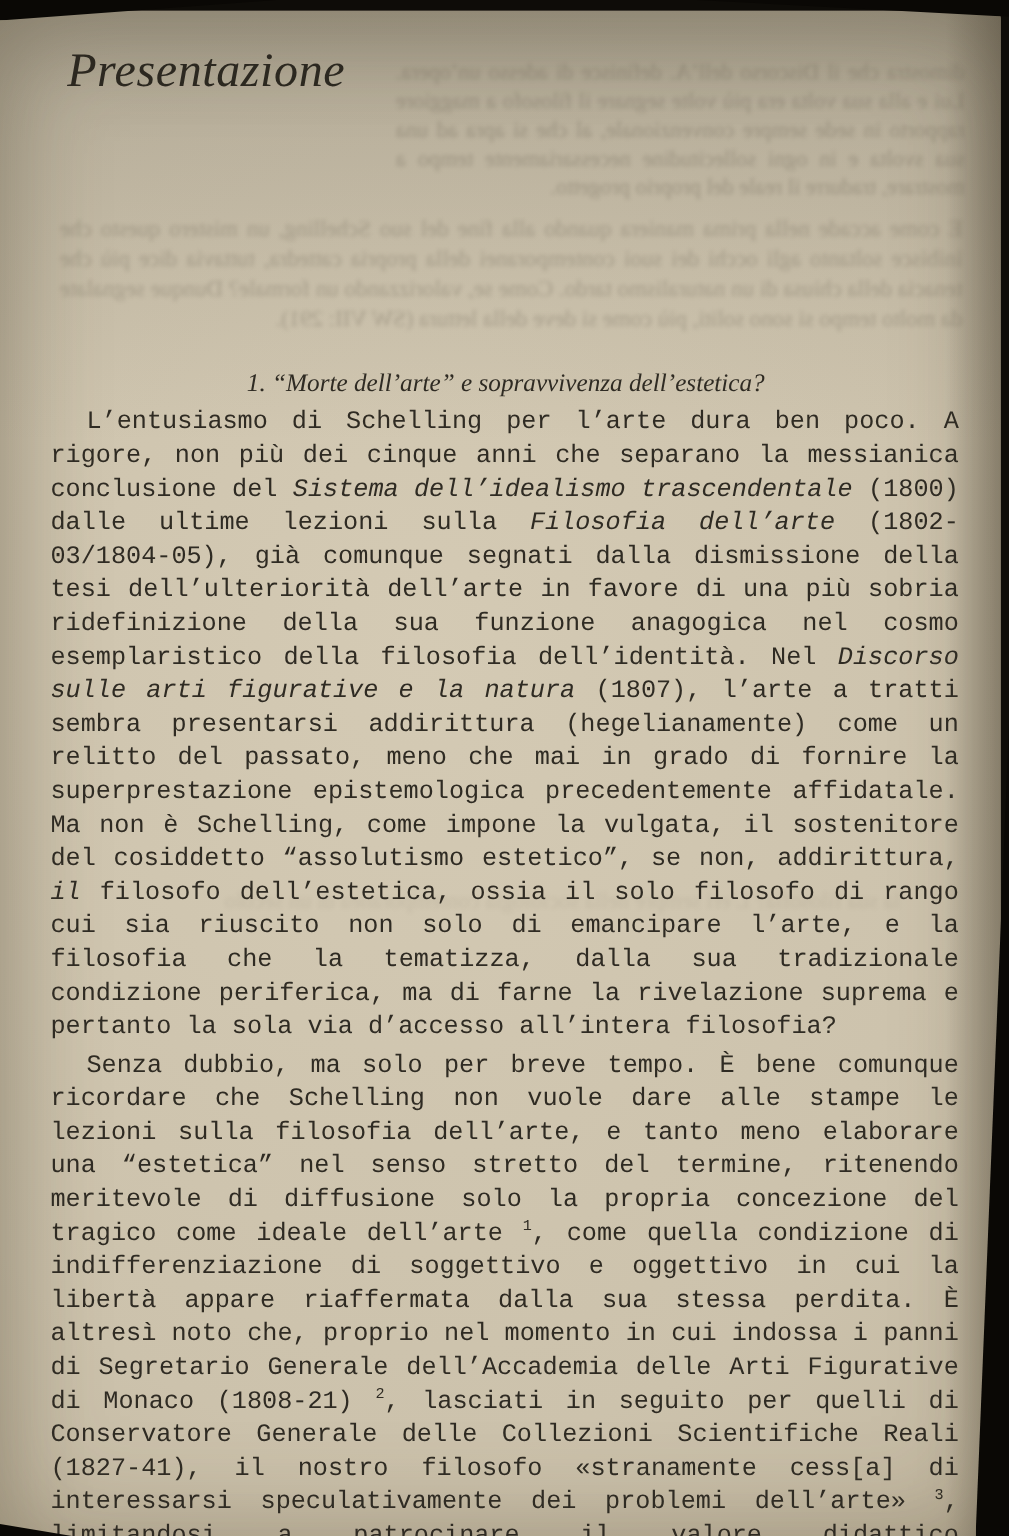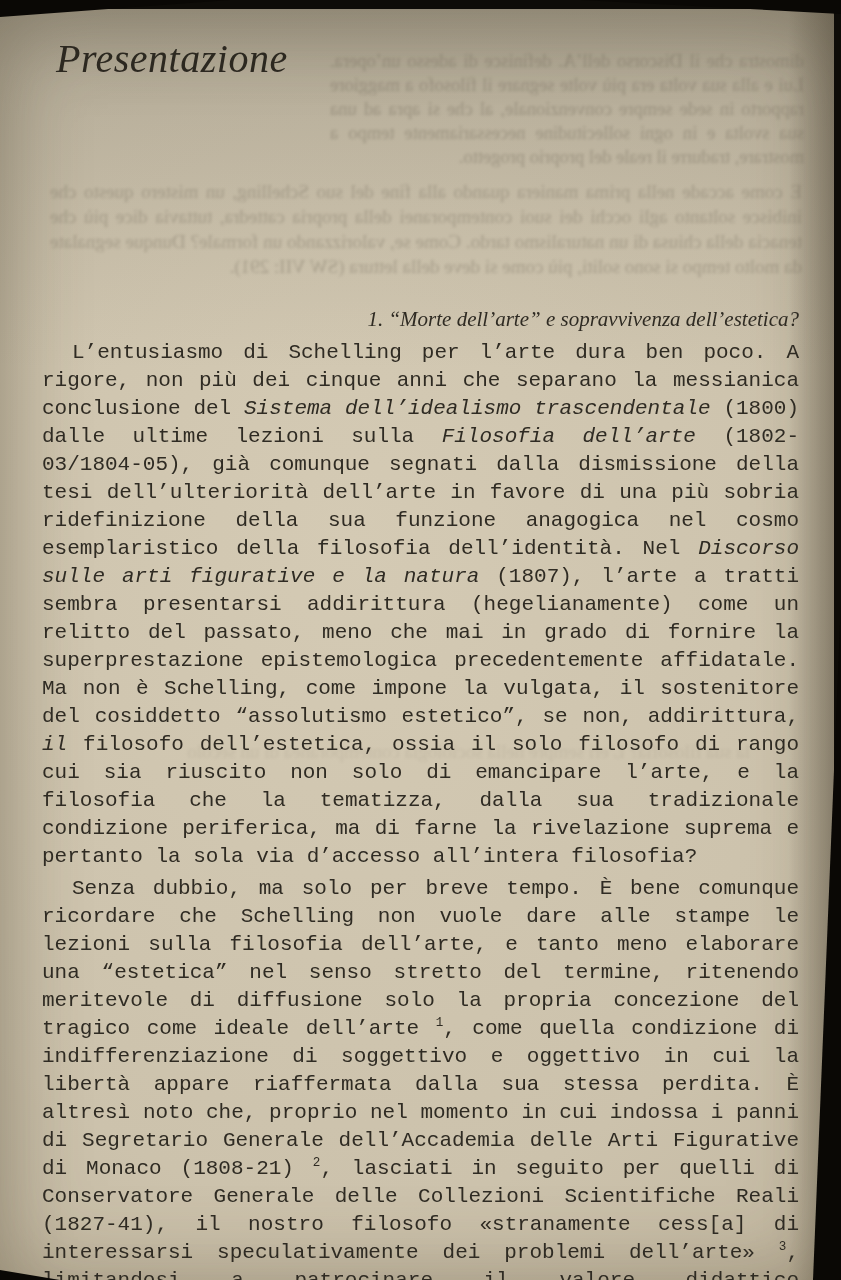--- a/index.html
+++ b/index.html
@@ -39,21 +39,21 @@
   }
   .bleed-top{left:330px;top:40px;width:474px;font-size:18.5px;line-height:24px;opacity:.42;}
   .bleed-upper{left:50px;top:170px;width:752px;font-size:19px;line-height:25px;opacity:.38;}
   .bleed-mid{left:60px;top:730px;width:690px;font-size:19px;line-height:25px;opacity:.13;}
 
   .content{
     position:absolute;left:42px;top:296px;width:757px;
     color:#2f2b23;font-size:21px;line-height:28px;
     text-align:justify;hyphens:auto;
   }
-  .heading{margin:0 0 6px 2px;font-style:italic;text-align:right;}
+  .heading{margin:0 0 6px 2px;font-style:italic;text-align:center;}
   .para{margin:0;text-indent:30px;font-family:Liberation Mono, monospace;}
   .para + .para{margin-top:4px;}
   .para .it{font-style:italic;}
   .para sup{font-size:.6em;line-height:0;}
 </style>
 </head>
 <body>
 
 <div class="photo">
   <div class="paper">

